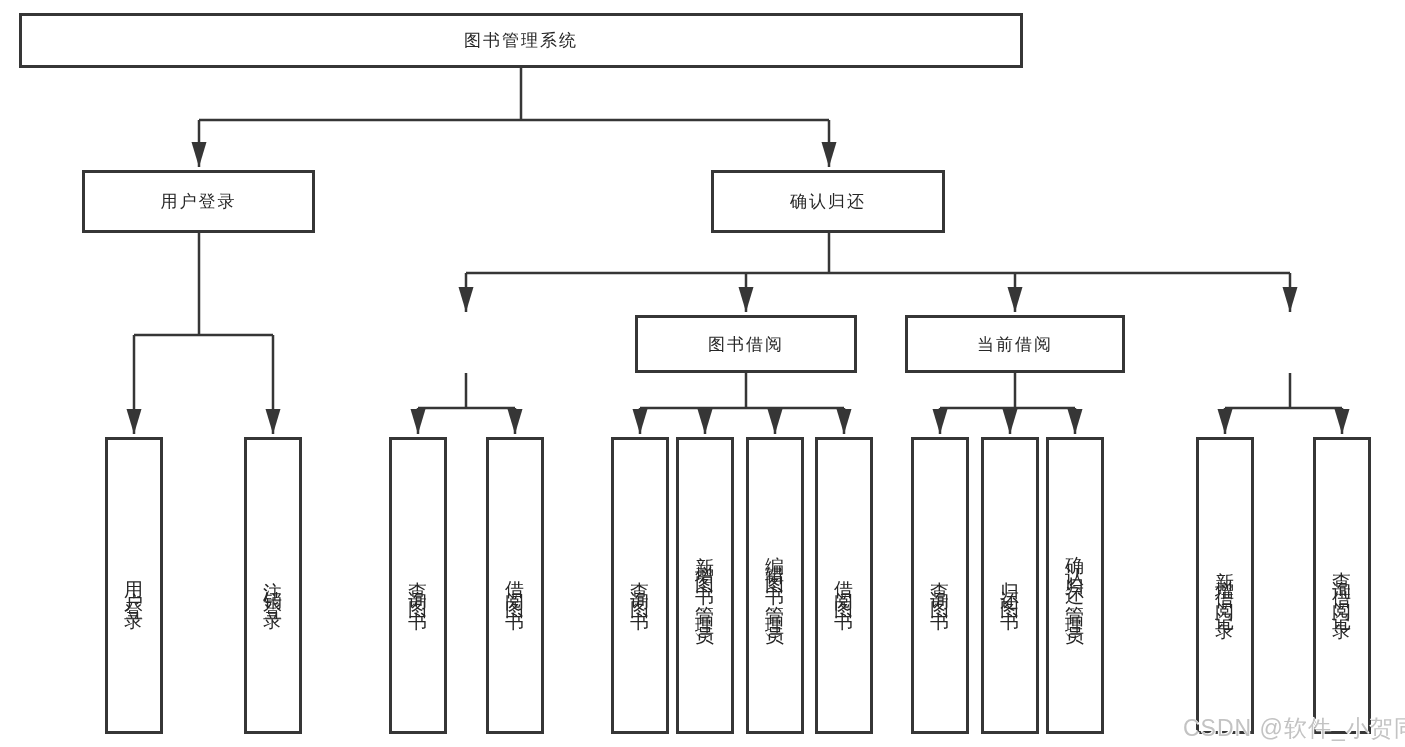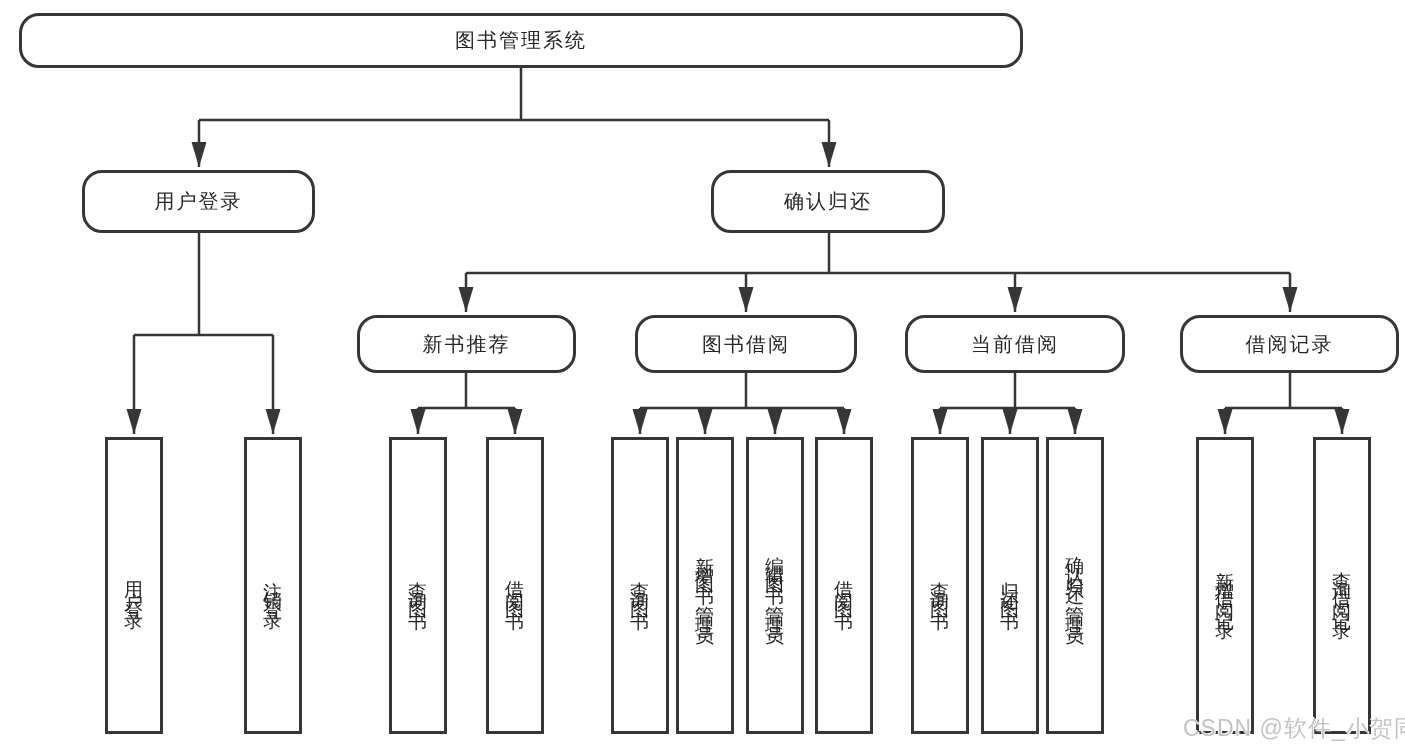--- a/index.html
+++ b/index.html
@@ -27,24 +27,23 @@
     box-sizing: border-box;
     border: 3px solid #363636;
     background: #ffffff;
     color: #262626;
     display: flex;
     align-items: center;
     justify-content: center;
     z-index: 2;
   }
   .hnode {
-    font-size: 20px;
+    font-size: 17px;
     letter-spacing: 2px;
     white-space: nowrap;
-    border-radius: 20px;
   }
   .vnode {
     writing-mode: vertical-rl;
     text-orientation: mixed;
     font-size: 19px;
     letter-spacing: 10px;
     line-height: 1;
   }
   #watermark {
     position: absolute;
@@ -105,24 +104,22 @@
       <line x1="1225" y1="408" x2="1225" y2="434" marker-end="url(#arw)"></line>
       <line x1="1342" y1="408" x2="1342" y2="434" marker-end="url(#arw)"></line>
     </g>
   </svg>
 
   <div class="node hnode" style="left:19px; top:13px; width:1004px; height:55px;">图书管理系统</div>
 
   <div class="node hnode" style="left:82px; top:170px; width:233px; height:63px;">用户登录</div>
   <div class="node hnode" style="left:711px; top:170px; width:234px; height:63px;">确认归还</div>
 
-  <div class="node hnode" style="left:357px; top:315px; width:219px; height:58px;">新书推荐</div>
   <div class="node hnode" style="left:635px; top:315px; width:222px; height:58px;">图书借阅</div>
   <div class="node hnode" style="left:905px; top:315px; width:220px; height:58px;">当前借阅</div>
-  <div class="node hnode" style="left:1180px; top:315px; width:219px; height:58px;">借阅记录</div>
 
   <div class="node vnode" style="left:105px; top:437px; width:58px; height:297px;">用户登录</div>
   <div class="node vnode" style="left:244px; top:437px; width:58px; height:297px;">注销登录</div>
 
   <div class="node vnode" style="left:389px; top:437px; width:58px; height:297px;">查询图书</div>
   <div class="node vnode" style="left:486px; top:437px; width:58px; height:297px;">借阅图书</div>
 
   <div class="node vnode" style="left:611px; top:437px; width:58px; height:297px;">查询图书</div>
   <div class="node vnode" style="left:676px; top:437px; width:58px; height:297px;">新增图书（管理员）</div>
   <div class="node vnode" style="left:746px; top:437px; width:58px; height:297px;">编辑图书（管理员）</div>

